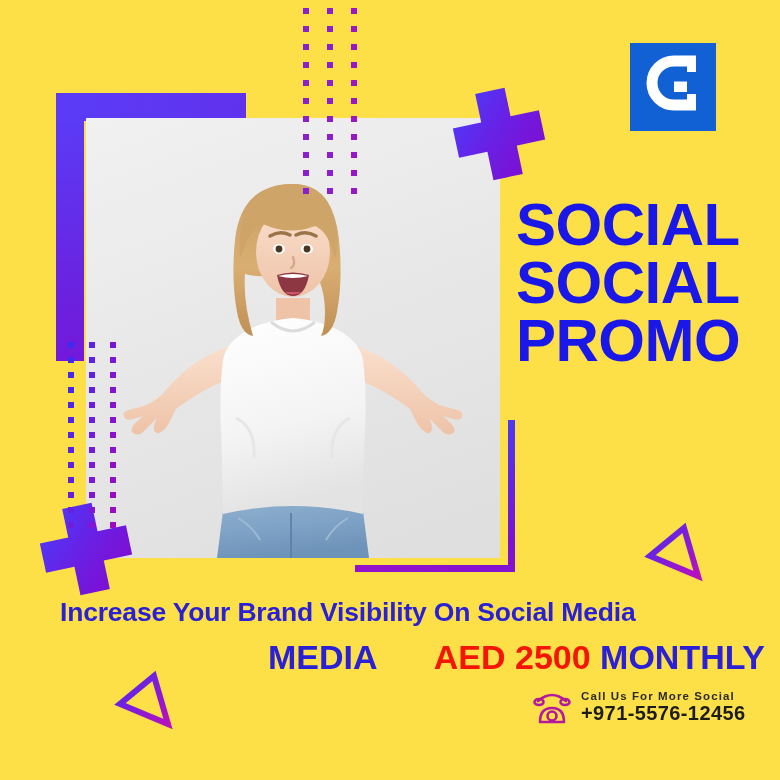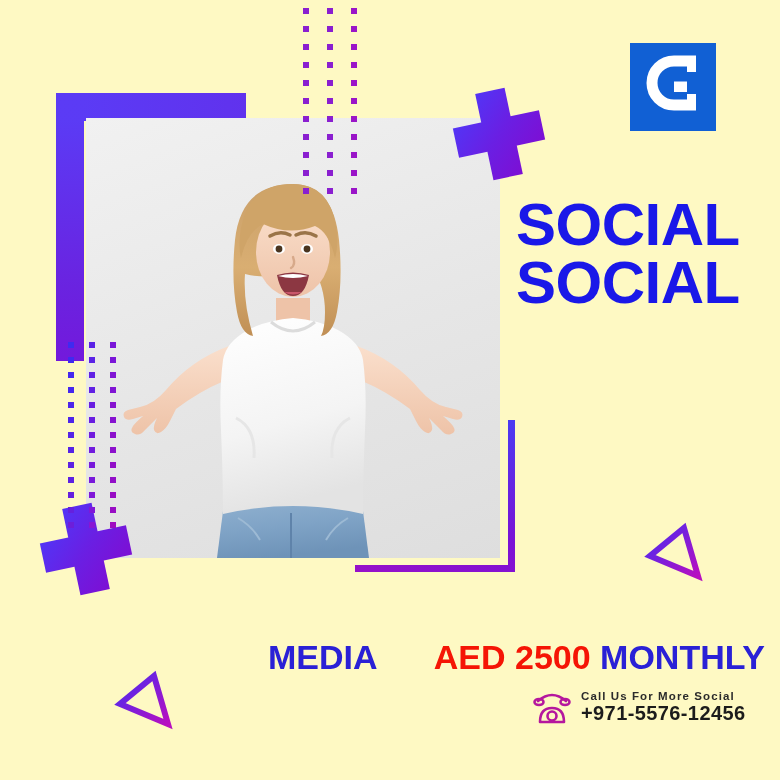--- a/index.html
+++ b/index.html
@@ -5,21 +5,21 @@
   html, body {
     margin: 0;
     padding: 0;
     background: #ffffff;
   }
   #poster {
     position: relative;
     width: 780px;
     height: 780px;
     overflow: hidden;
-    background: #fef9c3;
+    background: #fde047;
     font-family: "Liberation Sans", sans-serif;
   }
 
   
   .photo-plate {
     position: absolute;
     left: 86px;
     top: 118px;
     width: 414px;
     height: 440px;
@@ -330,22 +330,24 @@
       <rect x="57" y="18" width="9" height="44" fill="#1160d4"></rect>
       <rect x="57" y="18" width="9" height="11" fill="#ffffff"></rect>
       <rect x="57" y="51" width="9" height="11" fill="#ffffff"></rect>
       <rect x="62" y="29" width="6" height="22" fill="#1160d4"></rect>
     </svg>
   </div>
 
   <div class="headline">
     <div>SOCIAL</div>
     <div>SOCIAL</div>
-  </div>
-
+    <div>PROMO</div>
+  </div>
+
+  <div class="tagline">Increase Your Brand Visibility On Social Media</div>
 
   <div class="price-line">
     <span>MEDIA</span>
     <span class="amount">AED 2500</span>
     <span>MONTHLY</span>
   </div>
 
   <div class="contact">
     <svg width="40" height="38" viewBox="0 0 40 38">
       <path d="M6 13 q14 -12 28 0" fill="none" stroke="#b5179e" stroke-width="2.6" stroke-linecap="round"></path>

